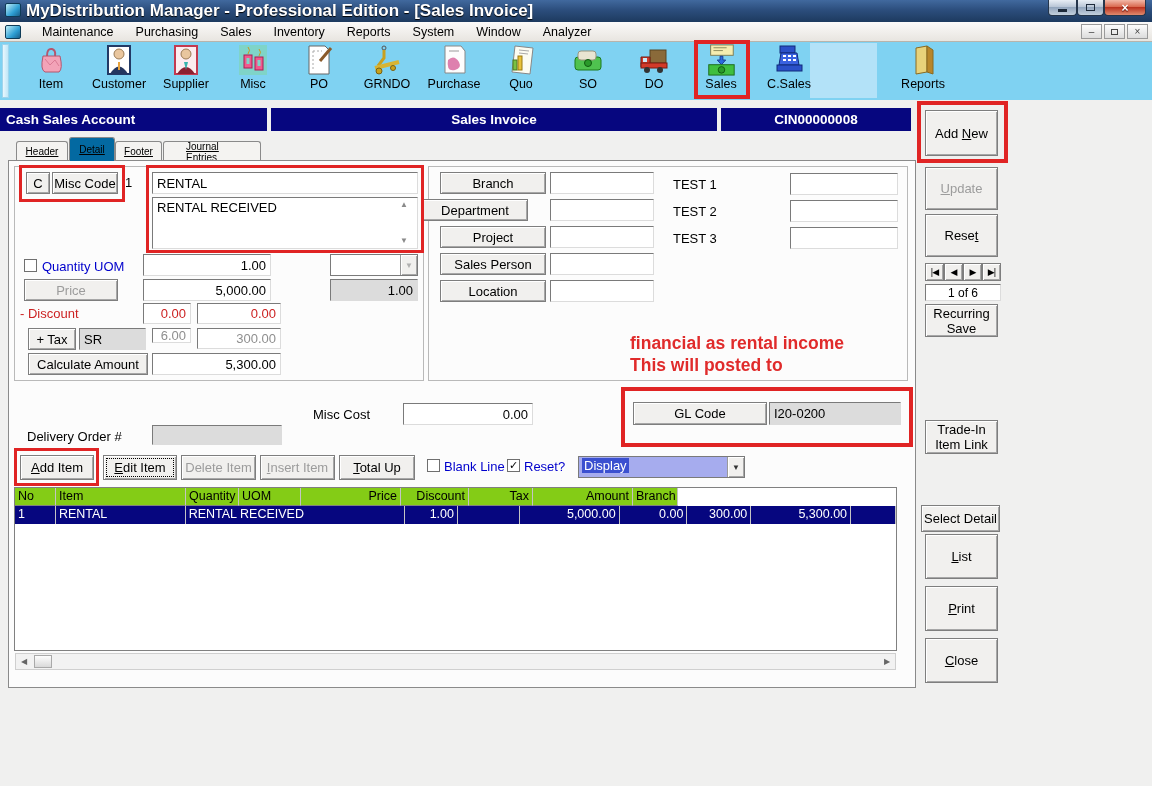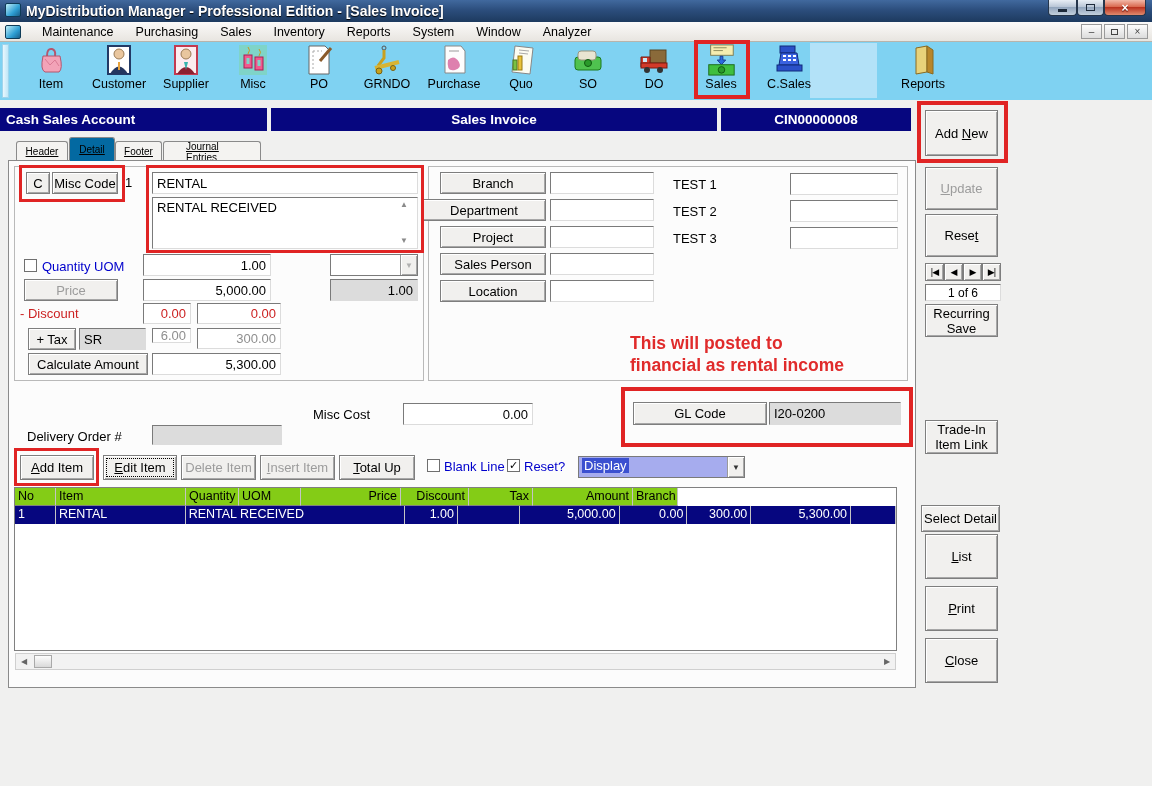--- a/index.html
+++ b/index.html
@@ -7,21 +7,21 @@
   body {
     width:1152px; height:786px; position:relative; overflow:hidden;
     background:#f0f0ef; font-family:"Liberation Sans",sans-serif; font-size:13px; color:#000;
   }
   .abs { position:absolute; }
 
   
   .titlebar { left:0; top:0; width:1152px; height:22px;
     background:linear-gradient(180deg,#41699e 0%,#2c4e7d 45%,#1d3a5f 100%);
     color:#fff; display:flex; align-items:center; }
-  .titlebar .ttl { margin-left:26px; font-size:14px; font-weight:bold; text-shadow:0 1px 1px #000; }
+  .titlebar .ttl { margin-left:26px; font-size:17px; font-weight:bold; text-shadow:0 1px 1px #000; }
   .appicon { width:16px; height:14px; background:linear-gradient(135deg,#bfeef8,#2e9fd4 60%,#1a5f8a);
     border:1px solid #0e3b57; border-radius:2px; position:absolute; left:5px; top:3px; }
   .winbtns { position:absolute; right:6px; top:0; display:flex; }
   .wbtn { height:16px; border:1px solid #25364c; border-top:none; border-radius:0 0 4px 4px;
     background:linear-gradient(#e8eef5,#b9c6d6 45%,#93a6bd 50%,#c3d0de); display:flex; align-items:center; justify-content:center; }
   .wbtn.min { width:29px; } .wbtn.max { width:27px; }
   .wbtn.close { width:42px; background:linear-gradient(#f2b8a8,#d96a50 45%,#bb3420 50%,#e08a6e); }
   .glyph-min { width:9px; height:3px; background:#1d2a3a; margin-top:6px; }
   .glyph-max { width:9px; height:7px; border:1px solid #1d2a3a; background:transparent; }
   .glyph-x { color:#fff; font-weight:bold; font-size:12px; text-shadow:0 1px 1px #5a1008; }
@@ -335,39 +335,39 @@
 <div class="abs btn3d" style="left:28px;top:328px;width:48px;height:22px">+ Tax</div>
 <div class="abs fld gray" style="left:79px;top:328px;width:67px;height:22px">SR</div>
 <div class="abs fld r graytext" style="left:152px;top:328px;width:39px;height:15px">6.00</div>
 <div class="abs fld r graytext" style="left:197px;top:328px;width:84px;height:21px">300.00</div>
 
 <div class="abs btn3d" style="left:28px;top:353px;width:120px;height:22px">Calculate Amount</div>
 <div class="abs fld r" style="left:152px;top:353px;width:129px;height:22px">5,300.00</div>
 
 <div class="abs btn3d" style="left:440px;top:172px;width:106px;height:22px">Branch</div>
 <input class="abs fld" style="left: 550px; top: 172px; width: 104px; height: 22px;">
-<div class="abs btn3d" style="left:422px;top:199px;width:124px;height:22px">Department</div>
+<div class="abs btn3d" style="left:422px;top:199px;width:106px;height:22px">Department</div>
 <input class="abs fld" style="left: 550px; top: 199px; width: 104px; height: 22px;">
 <div class="abs btn3d" style="left:440px;top:226px;width:106px;height:22px">Project</div>
 <input class="abs fld" style="left: 550px; top: 226px; width: 104px; height: 22px;">
 <div class="abs btn3d" style="left:440px;top:253px;width:106px;height:22px">Sales Person</div>
 <input class="abs fld" style="left: 550px; top: 253px; width: 104px; height: 22px;">
 <div class="abs btn3d" style="left:440px;top:280px;width:106px;height:22px">Location</div>
 <input class="abs fld" style="left: 550px; top: 280px; width: 104px; height: 22px;">
 
 <div class="abs lbl" style="left:673px;top:177px">TEST 1</div>
 <input class="abs fld" style="left: 790px; top: 173px; width: 108px; height: 22px;">
 <div class="abs lbl" style="left:673px;top:204px">TEST 2</div>
 <input class="abs fld" style="left: 790px; top: 200px; width: 108px; height: 22px;">
 <div class="abs lbl" style="left:673px;top:231px">TEST 3</div>
 <input class="abs fld" style="left: 790px; top: 227px; width: 108px; height: 22px;">
 
 <div class="abs annot" style="left:630px;top:332px">
+  <div>financial as rental income</div>
   <div>This will posted to</div>
-  <div>financial as rental income</div>
 </div>
 
 <div class="abs lbl" style="left:313px;top:407px">Misc Cost</div>
 <input class="abs fld" style="left: 403px; top: 403px; width: 130px; height: 22px; text-align: right;" value="0.00">
 
 <div class="abs btn3d" style="left:633px;top:402px;width:134px;height:23px">GL Code</div>
 <div class="abs fld gray" style="left:769px;top:402px;width:132px;height:23px">I20-0200</div>
 <div class="abs redframe" style="left:621px;top:387px;width:292px;height:60px"></div>
 
 <div class="abs lbl" style="left:27px;top:429px">Delivery Order #</div>

